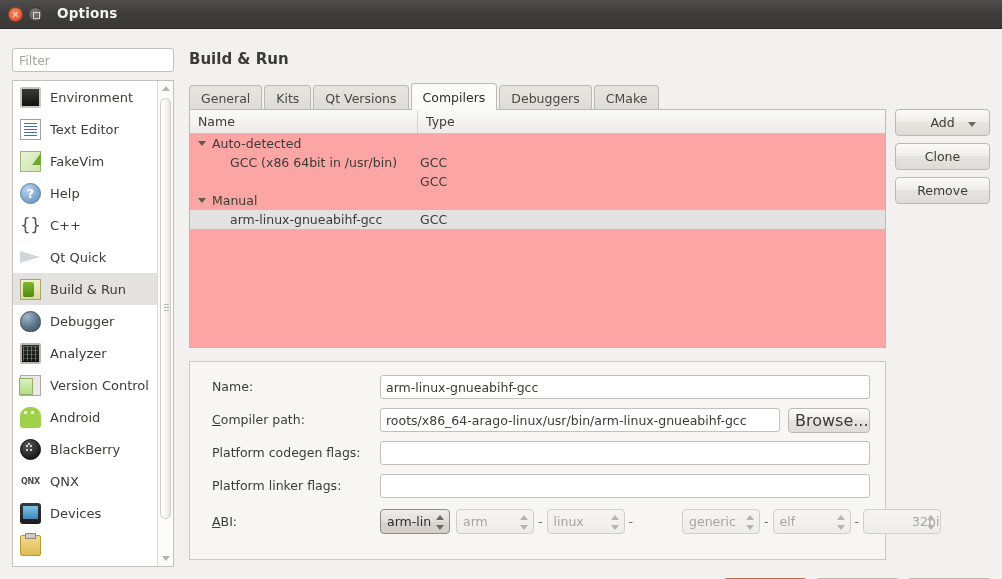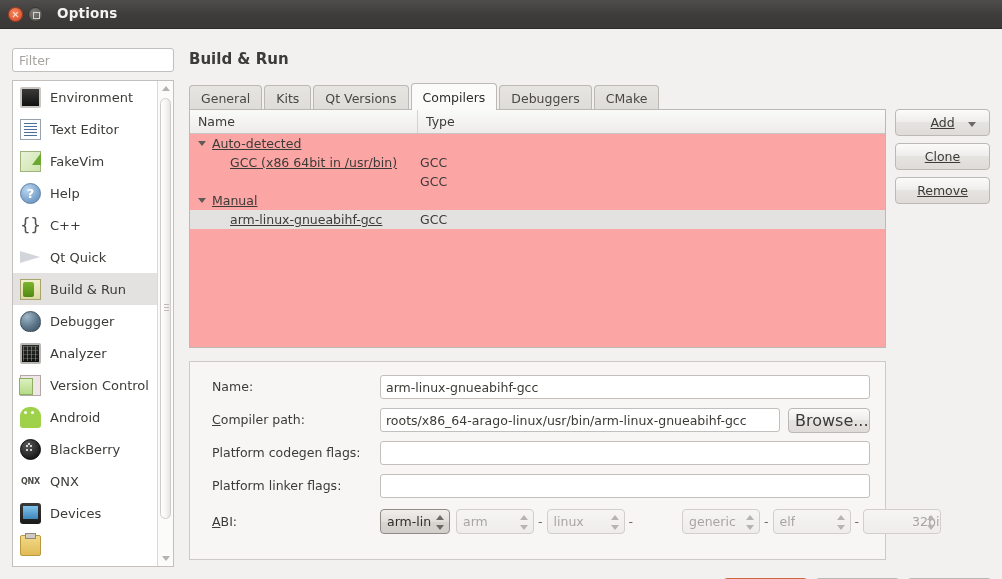--- a/index.html
+++ b/index.html
@@ -413,21 +413,21 @@
     align-items: center;
     padding-left: 8px;
     font-size: 12.5px;
     color: #3c3b37;
     box-sizing: border-box;
     cursor: default;
   }
   .th-name { width: 228px; border-right: 1px solid #d6d3cf; }
   .th-type { flex: 1; }
 
-  .tbl-body { position: relative; text-decoration: underline; }
+  .tbl-body { position: relative; }
   .trow {
     position: relative;
     height: 19px;
     display: flex;
     align-items: center;
     font-size: 12.5px;
     color: #3c3b37;
     cursor: default;
   }
   .trow.selected { background: #e4e2e0; }
@@ -448,21 +448,20 @@
     border-left: 4.5px solid transparent;
     border-right: 4.5px solid transparent;
     border-top: 5px solid #5d5b56;
     margin-right: 6px;
   }
 
   .side-buttons {
     position: absolute;
     left: 895px; top: 72px;
     width: 95px;
-    text-decoration: underline;
   }
   .btn {
     position: relative;
     display: block;
     width: 100%;
     height: 27px;
     margin-bottom: 7px;
     background: linear-gradient(to bottom, #fbfbfa 0%, #efedeb 48%, #e6e4e1 49%, #dedbd8 100%);
     border: 1px solid #bcb9b5;
     border-radius: 4px;

